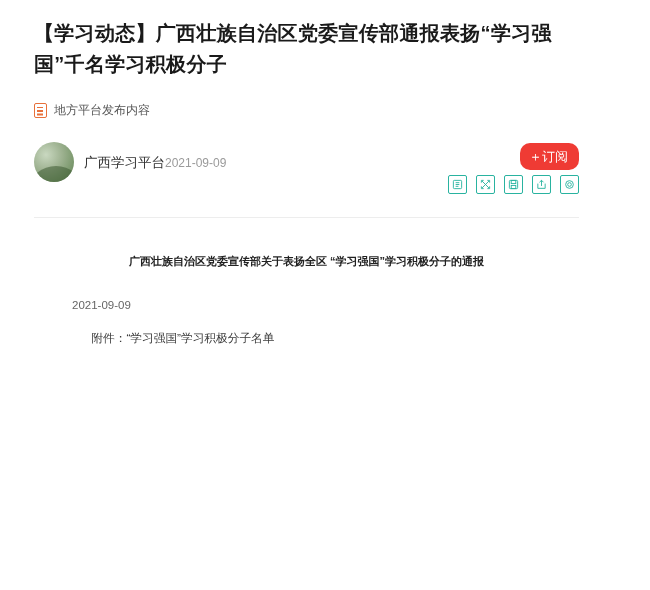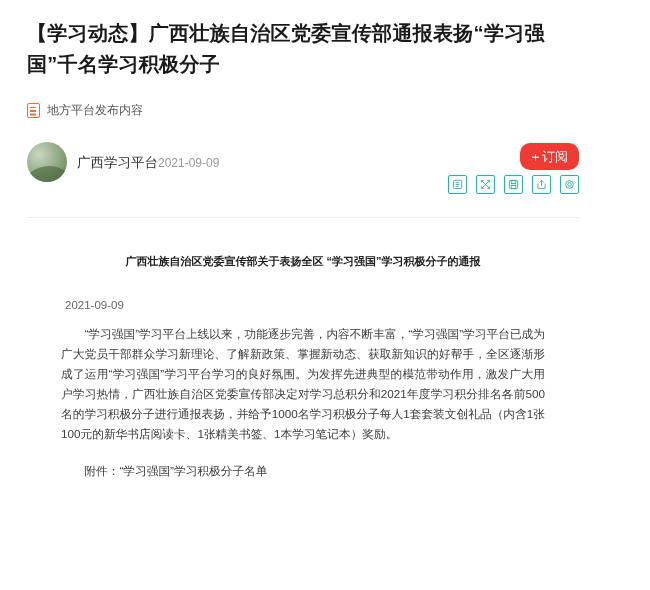--- a/index.html
+++ b/index.html
@@ -12,21 +12,21 @@
     background: #ffffff;
     font-family: "Liberation Sans", sans-serif;
     color: #333333;
     overflow: hidden;
   }
   .page {
     position: relative;
     width: 601px;
     height: 590px;
     box-sizing: border-box;
-    padding: 14px 22px 0 27px;
+    padding: 14px 22px 0 34px;
   }
   .headline {
     font-size: 20px;
     line-height: 31px;
     font-weight: bold;
     color: #1a1a1a;
     letter-spacing: 0.3px;
     margin: 4px 0 0 0;
   }
   .category-row {
@@ -254,19 +254,18 @@
       <svg width="11" height="11" viewBox="0 0 12 12" fill="none" stroke="#29b3a0" stroke-width="1">
         <circle cx="6" cy="6" r="2"></circle>
         <circle cx="6" cy="6" r="4.2"></circle>
       </svg>
     </div>
   </div>
 
   <div class="article">
     <div class="doc-title">广西壮族自治区党委宣传部关于表扬全区 “学习强国”学习积极分子的通报</div>
     <div class="doc-date">2021-09-09</div>
-    <p class="doc-p">“学习强国”学习平台上线以来，功能逐步完善，内容不断丰富，“学习强国”学习平台已成为广大党员干部群众学习新理论、了解新政策、掌握新动态、获取新知识的好帮手，全区逐渐形成了运用“学习强国”学习平台学习的良好氛围。为发挥先进典型的模范带动作用，激发广大用户学习热情，广西壮族自治区党委宣传部决定对学习总积分和2021年度学习积分排名各前500名的学习积极分子进行通报表扬，并给予1000名学习积极分子每人1套套装文创礼品（内含1张100元的新华书店阅读卡、1张精美书签、1本学习笔记本）奖励。</p>
     <div class="doc-line">附件：“学习强国”学习积极分子名单</div>
 
     <div class="fade"></div>
   </div>
 
 </div>
 
 </body></html>

